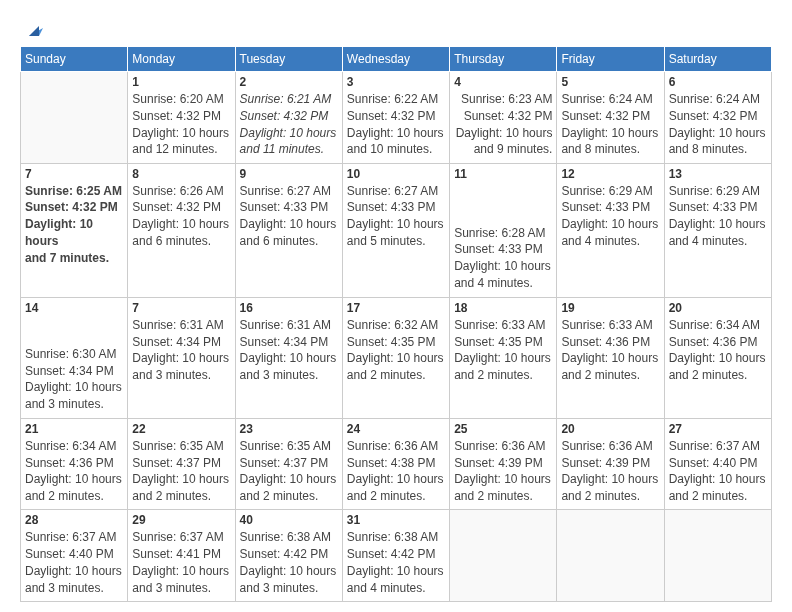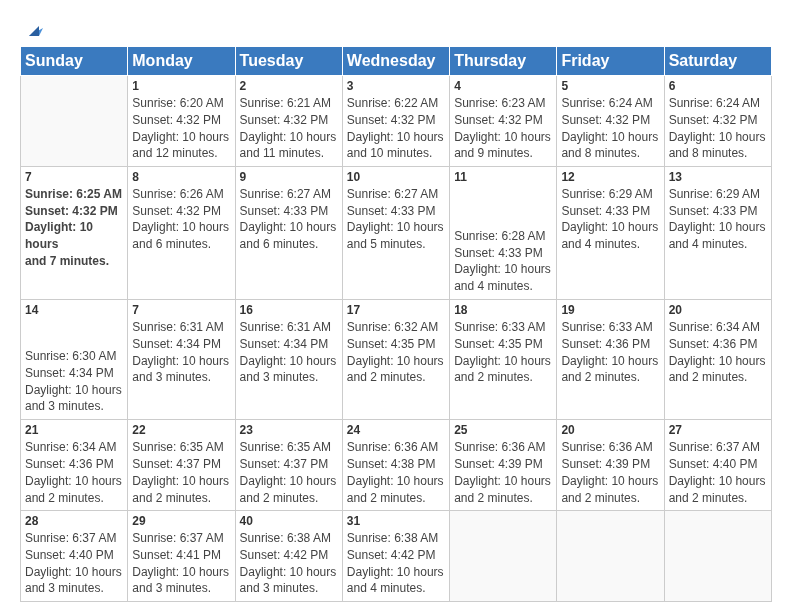--- a/index.html
+++ b/index.html
@@ -56,22 +56,22 @@
     }
     .calendar {
       width: 100%;
       border-collapse: collapse;
       flex: 1;
       table-layout: fixed;
     }
     .calendar thead tr th {
       background: #3a7abf;
       color: #fff;
-      font-size: 16px;
-      font-weight: bold;
+      font-size: 12px;
+      font-weight: normal;
       padding: 5px 4px;
       text-align: left;
       border: 1px solid #fff;
     }
     .calendar tbody tr td {
       border: 1px solid #ccc;
       vertical-align: top;
       padding: 3px 4px;
       font-size: 9.5px;
       color: #333;
@@ -138,35 +138,35 @@
           <td class="empty"></td>
           <td>
             <span class="day-number">1</span>
             <div class="day-info" style="white-space: pre-line;">Sunrise: 6:20 AM
 Sunset: 4:32 PM
 Daylight: 10 hours
 and 12 minutes.</div>
           </td>
           <td>
             <span class="day-number">2</span>
-            <div class="day-info" style="white-space: pre-line;">Sunrise: 6:21 AM
+            <div class="day-info" style="white-space: pre-line; font-style: italic;">Sunrise: 6:21 AM
 Sunset: 4:32 PM
 Daylight: 10 hours
 and 11 minutes.</div>
           </td>
           <td>
             <span class="day-number">3</span>
             <div class="day-info" style="white-space: pre-line;">Sunrise: 6:22 AM
 Sunset: 4:32 PM
 Daylight: 10 hours
 and 10 minutes.</div>
           </td>
           <td>
             <span class="day-number">4</span>
-            <div class="day-info" style="white-space: pre-line;">Sunrise: 6:23 AM
+            <div class="day-info" style="white-space: pre-line; text-align: right;">Sunrise: 6:23 AM
 Sunset: 4:32 PM
 Daylight: 10 hours
 and 9 minutes.</div>
           </td>
           <td>
             <span class="day-number">5</span>
             <div class="day-info" style="white-space: pre-line;">Sunrise: 6:24 AM
 Sunset: 4:32 PM
 Daylight: 10 hours
 and 8 minutes.</div>

